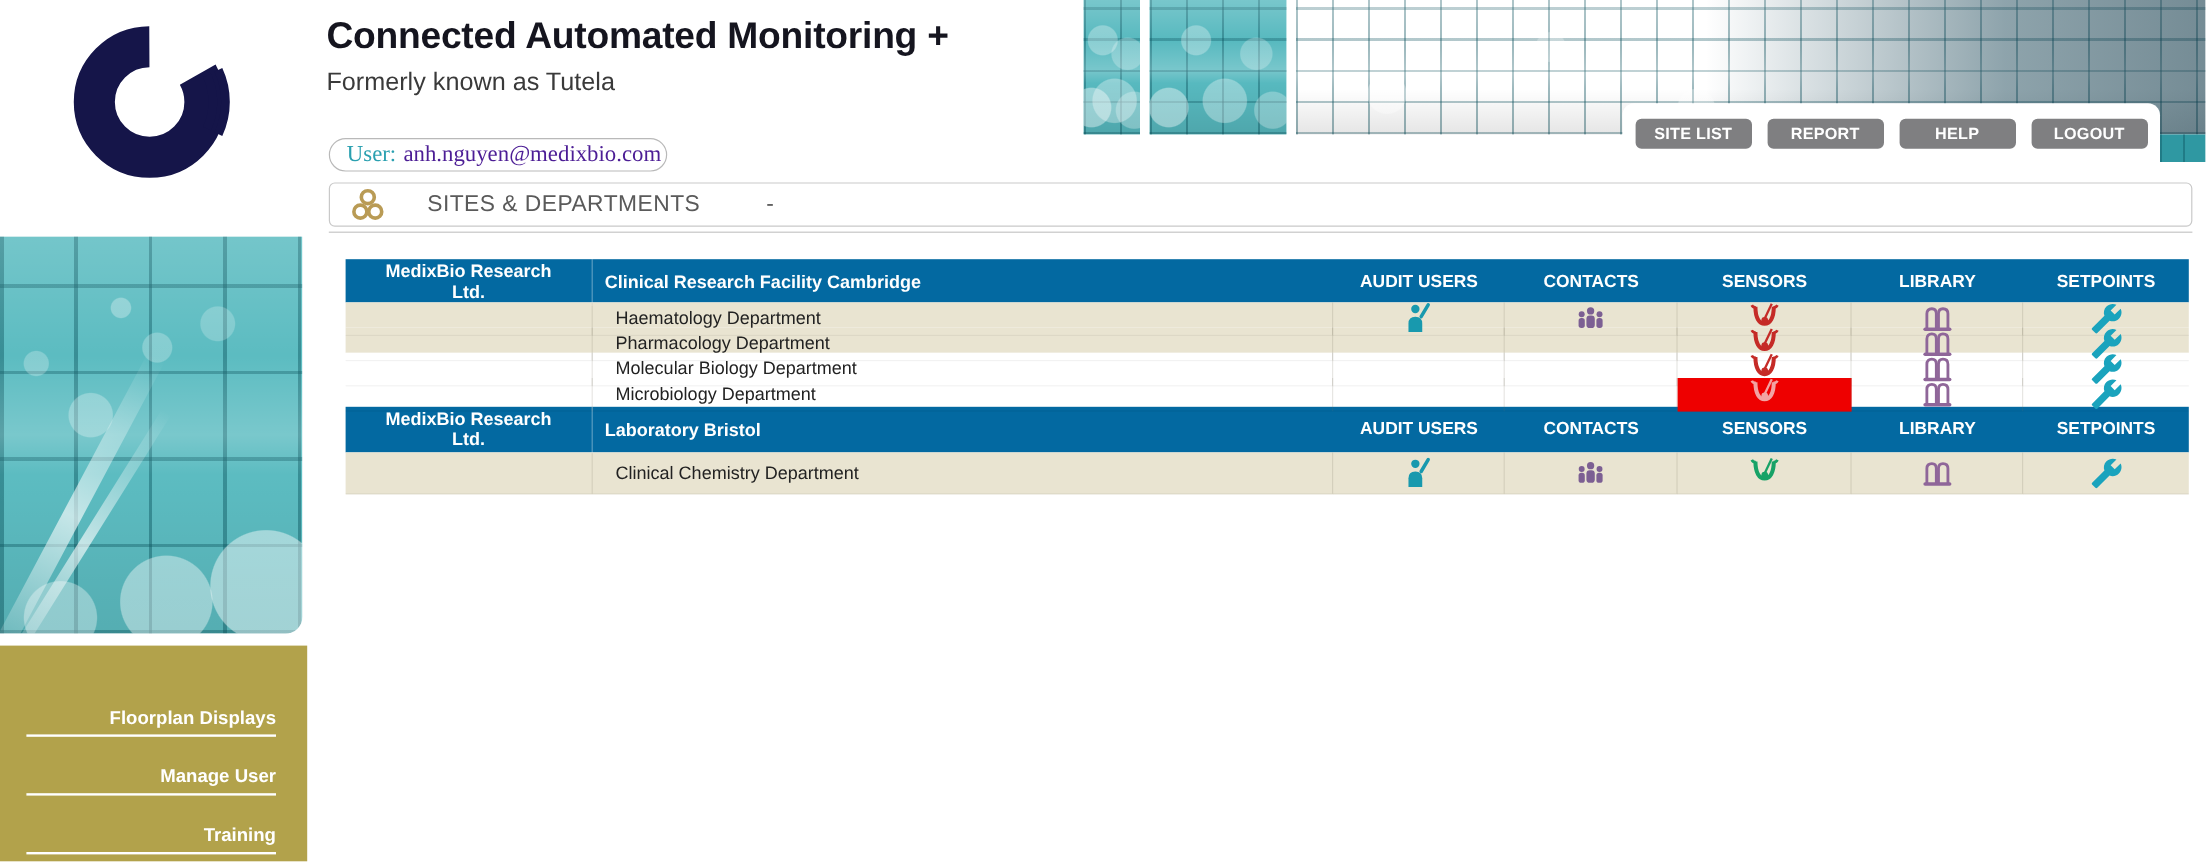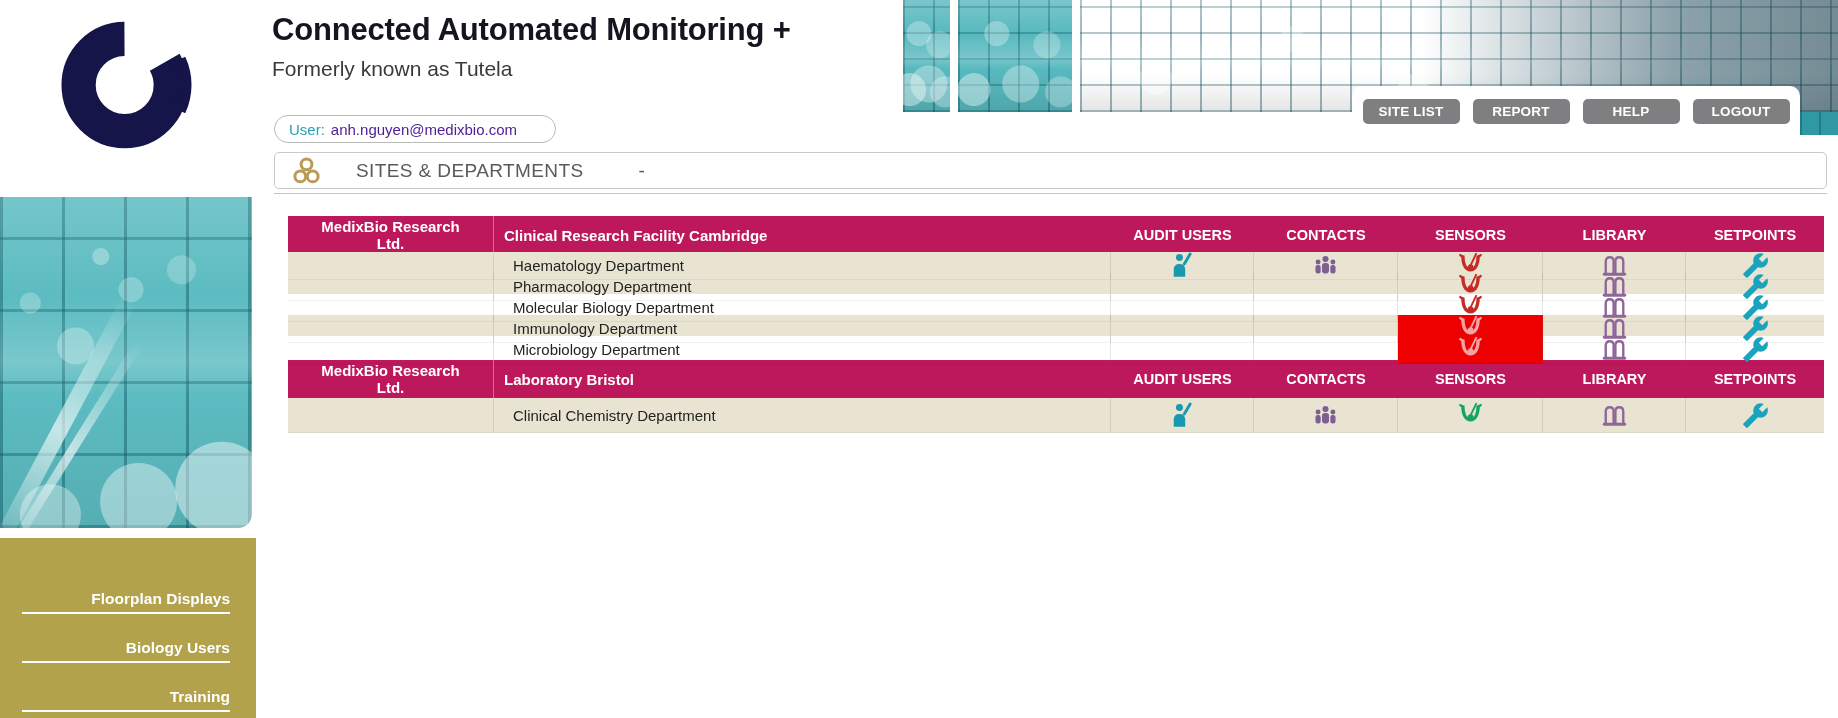--- a/index.html
+++ b/index.html
@@ -59,21 +59,21 @@
   
   .app-title { left:272px; top:12px; font-size:31px; font-weight:600; color:#15151f; letter-spacing:-.2px; }
   .app-sub   { left:272px; top:57px; font-size:21px; color:#3a3a3a; }
 
   .nav-strip { left:1352px; top:86px; width:448px; height:50px; background:#fff; border-radius:10px 10px 0 0; }
   .btn-row { display:flex; gap:13px; justify-content:center; margin-top:13px; }
   .btn { display:block; width:97px; padding:5px 0; background:#7f7f81; color:#fff; text-align:center;
          font-size:13.5px; font-weight:bold; letter-spacing:.2px; border-radius:5px; border:none; cursor:pointer; }
 
   .user-box { left:274px; top:115px; width:282px; height:28px; border:1px solid #b9b9b9; border-radius:14px;
-              display:flex; align-items:center; padding-left:14px; font-size:15px; background:#fff; }
+              display:flex; align-items:center; padding-left:14px; font-size:19px; background:#fff;font-family:Liberation Serif, serif; }
   .user-label { color:#2aa0b0; margin-right:6px; }
   .user-email { color:#4c1d95; }
 
   .section-box { left:274px; top:152px; width:1553px; height:37px; border:1px solid #c9c9c9; border-radius:5px;
                  display:flex; align-items:center; background:#fff; }
   .section-icon { margin-left:18px; width:26px; height:26px; color:#b99b55; }
   .section-title { margin-left:36px; font-size:19px; color:#5a5a5a; letter-spacing:.4px; }
   .section-dash { margin-left:55px; font-size:19px; color:#5a5a5a; cursor:pointer; }
 
   .panel-line { left:274px; top:193px; width:1553px; height:0; border-top:1px solid #c6c6c6; }
@@ -81,21 +81,21 @@
   
   .side-olive { left:0; top:538px; width:256px; height:180px; background:#b2a24b; padding-top:52px; }
   .slink { display:block; margin:0 26px 25px 22px; padding-bottom:4px; border-bottom:2px solid #fff;
            color:#fff; font-weight:bold; font-size:15.5px; text-align:right; text-decoration:none; }
 
   .logo { left:47px; top:6px; width:158px; height:158px; }
 
   
   .table { left:288px; top:216px; width:1536px; }
   .trow { display:grid; grid-template-columns:206px 617px 143px 144px 145px 143px 138px; }
-  .thead { background:#be185d; color:#fff; font-weight:bold; }
+  .thead { background:#0369a1; color:#fff; font-weight:bold; }
   .h1 { height:36px; } .h2 { height:38px; }
   .thead .site { display:flex; align-items:center; justify-content:center; text-align:center;
                  font-size:15px; line-height:1.15; padding:2px 30px; border-right:1px solid rgba(255,255,255,.35); }
   .thead .fac  { display:flex; align-items:center; font-size:15px; padding-left:10px; }
   .colh { display:flex; align-items:center; justify-content:center; font-size:14.5px; }
   .r { height:21px; } .rlast { height:35px; }
   .beige { background:#e9e4d1; } .white { background:#fff; }
   .r .c, .rlast .c { border-right:1px solid rgba(110,105,85,.16); border-bottom:1px solid rgba(0,0,0,.05); }
   .r .c:last-child, .rlast .c:last-child { border-right:none; }
   .dept { display:flex; align-items:center; padding-left:19px; font-size:15px; color:#222; }
@@ -159,21 +159,21 @@
     </svg>
 </div>
 
 <div class="abs side-teal">
   <div class="streak s1"></div>
   <div class="streak s2"></div>
 </div>
 
 <div class="abs side-olive">
   <a href="#" class="slink">Floorplan Displays</a>
-  <a href="#" class="slink">Biology Users</a>
+  <a href="#" class="slink">Manage User</a>
   <a href="#" class="slink">Training</a>
 </div>
 
 <div class="abs app-title">Connected Automated Monitoring +</div>
 <div class="abs app-sub">Formerly known as Tutela</div>
 
 <div class="abs tex banner-a"></div>
 <div class="abs tex banner-b"></div>
 <div class="abs banner-c"></div>
 <div class="abs banner-d"></div>
@@ -306,47 +306,20 @@
       </div>
     <div class="c ic">
         <span class="icon wrencht">
           <svg>
             <use href="#i-wrench"></use>
           </svg>
         </span>
       </div>
   </div>
 
-  <div class="trow r beige">
-    <div class="c"></div>
-    <div class="c dept">Immunology Department</div>
-    <div class="c ic"></div>
-    <div class="c ic"></div>
-    <div class="c ic alarm">
-        <span class="icon palered">
-          <svg>
-            <use href="#i-sensor"></use>
-          </svg>
-        </span>
-      </div>
-    <div class="c ic">
-        <span class="icon bookp">
-          <svg>
-            <use href="#i-book"></use>
-          </svg>
-        </span>
-      </div>
-    <div class="c ic">
-        <span class="icon wrencht">
-          <svg>
-            <use href="#i-wrench"></use>
-          </svg>
-        </span>
-      </div>
-  </div>
 
   <div class="trow r white">
     <div class="c"></div>
     <div class="c dept">Microbiology Department</div>
     <div class="c ic"></div>
     <div class="c ic"></div>
     <div class="c ic alarm">
         <span class="icon palered">
           <svg>
             <use href="#i-sensor"></use>

